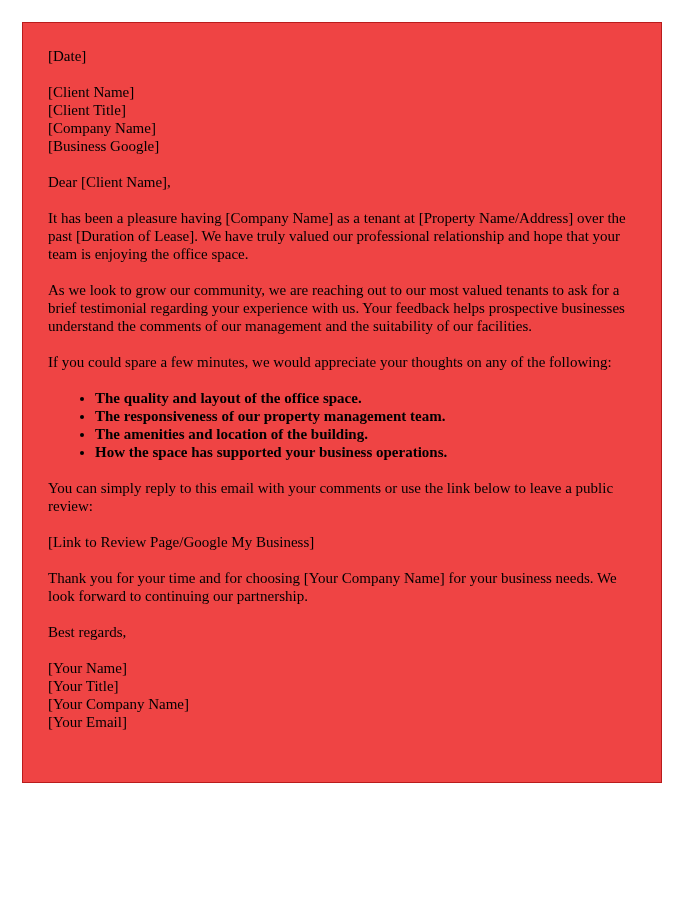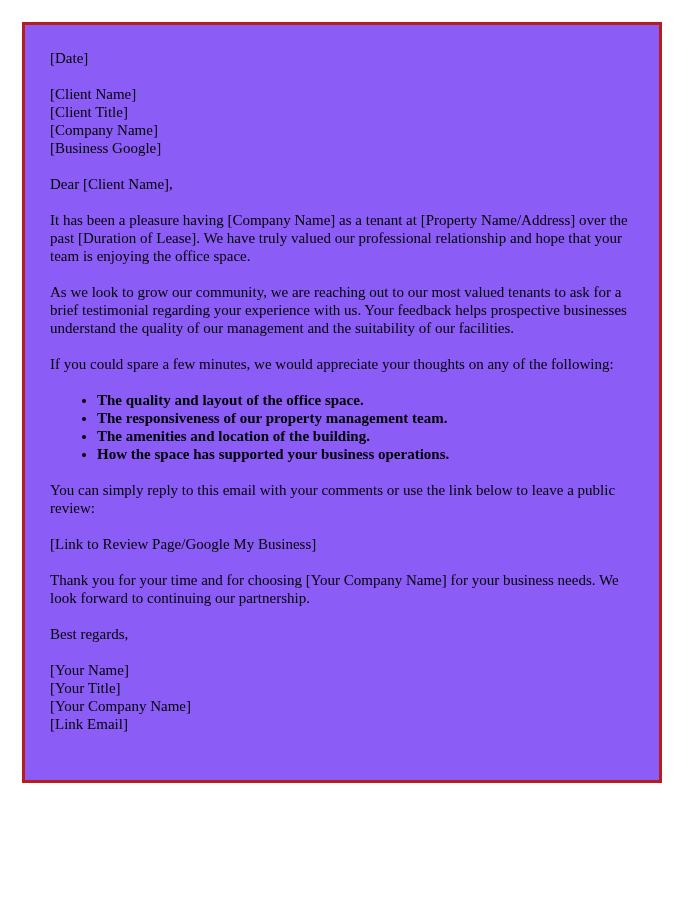--- a/index.html
+++ b/index.html
@@ -14,23 +14,23 @@
     color: #000000;
     overflow: hidden;
   }
 
   .page-frame {
     position: absolute;
     left: 22px;
     top: 22px;
     width: 640px;
     height: 761px;
-    border: 3px solid #b91c1c;
+    border: 1px solid #b91c1c;
     box-sizing: border-box;
-    background: #8b5cf6;
+    background: #ef4444;
   }
 
   .letter-body {
     position: absolute;
     left: 25px;
     top: 24px;
     right: 22px;
     font-size: 15px;
     line-height: 18px;
     color: #000000;
@@ -88,21 +88,21 @@
       <span class="line">[Company Name]</span>
       <span class="line">[Business Google]</span>
     </div>
 
     <div class="block">
       <span class="line">Dear [Client Name],</span>
     </div>
 
     <p class="para">It has been a pleasure having [Company Name] as a tenant at [Property Name/Address] over the past [Duration of Lease]. We have truly valued our professional relationship and hope that your team is enjoying the office space.</p>
 
-    <p class="para">As we look to grow our community, we are reaching out to our most valued tenants to ask for a brief testimonial regarding your experience with us. Your feedback helps prospective businesses understand the quality of our management and the suitability of our facilities.</p>
+    <p class="para">As we look to grow our community, we are reaching out to our most valued tenants to ask for a brief testimonial regarding your experience with us. Your feedback helps prospective businesses understand the comments of our management and the suitability of our facilities.</p>
 
     <p class="para">If you could spare a few minutes, we would appreciate your thoughts on any of the following:</p>
 
     <ul class="bullet-list">
       <li>The quality and layout of the office space.</li>
       <li>The responsiveness of our property management team.</li>
       <li>The amenities and location of the building.</li>
       <li>How the space has supported your business operations.</li>
     </ul>
 
@@ -115,17 +115,17 @@
     <p class="para">Thank you for your time and for choosing [Your Company Name] for your business needs. We look forward to continuing our partnership.</p>
 
     <div class="block">
       <span class="line">Best regards,</span>
     </div>
 
     <div class="block sig-block">
       <span class="line">[Your Name]</span>
       <span class="line">[Your Title]</span>
       <span class="line">[Your Company Name]</span>
-      <span class="line">[Link Email]</span>
+      <span class="line">[Your Email]</span>
     </div>
 
   </div>
 </div>
 
 </body></html>

